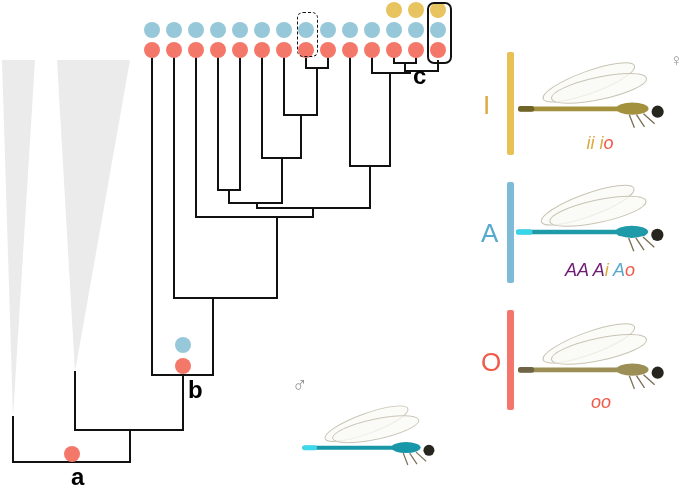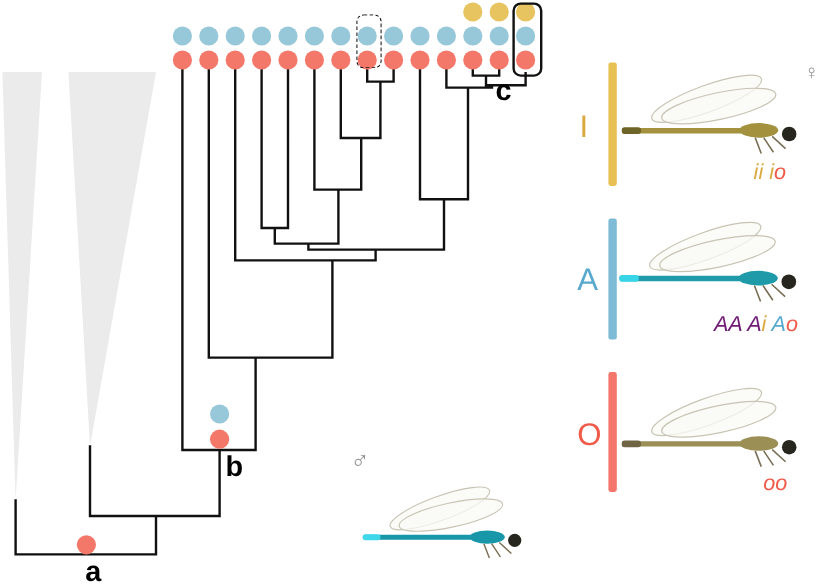--- a/index.html
+++ b/index.html
@@ -1,21 +1,21 @@
 <!DOCTYPE html>
 <html><head>
 <meta charset="utf-8">
 <style>
   html,body{margin:0;padding:0;background:#fff;font-family:"Liberation Sans",sans-serif;}
   #stage{position:relative;width:685px;height:490px;background:#fff;overflow:hidden;}
   .abs{position:absolute;}
   .dot{position:absolute;width:16px;height:16px;border-radius:50%;transform:translate(-50%,-50%);}
   .node-label{position:absolute;font-weight:bold;font-size:24px;color:#000;line-height:1;}
   .morph-letter{position:absolute;font-size:26px;line-height:1;}
-  .genotype{position:absolute;font-style:italic;font-size:18px;white-space:pre;text-align:right;}
+  .genotype{position:absolute;font-style:italic;font-size:18px;white-space:pre;text-align:center;}
   .sex-symbol{position:absolute;line-height:1;}
   .bar{position:absolute;width:7px;border-radius:2px;}
   .hl-box{position:absolute;border:2px solid #111;border-radius:7px;background:transparent;}
   .hl-box.dashed{border:1.6px dashed #111;border-radius:6px;}
   svg{display:block;}
   .insect-wrap{position:absolute;}
 </style>
 </head>
 <body>
 

